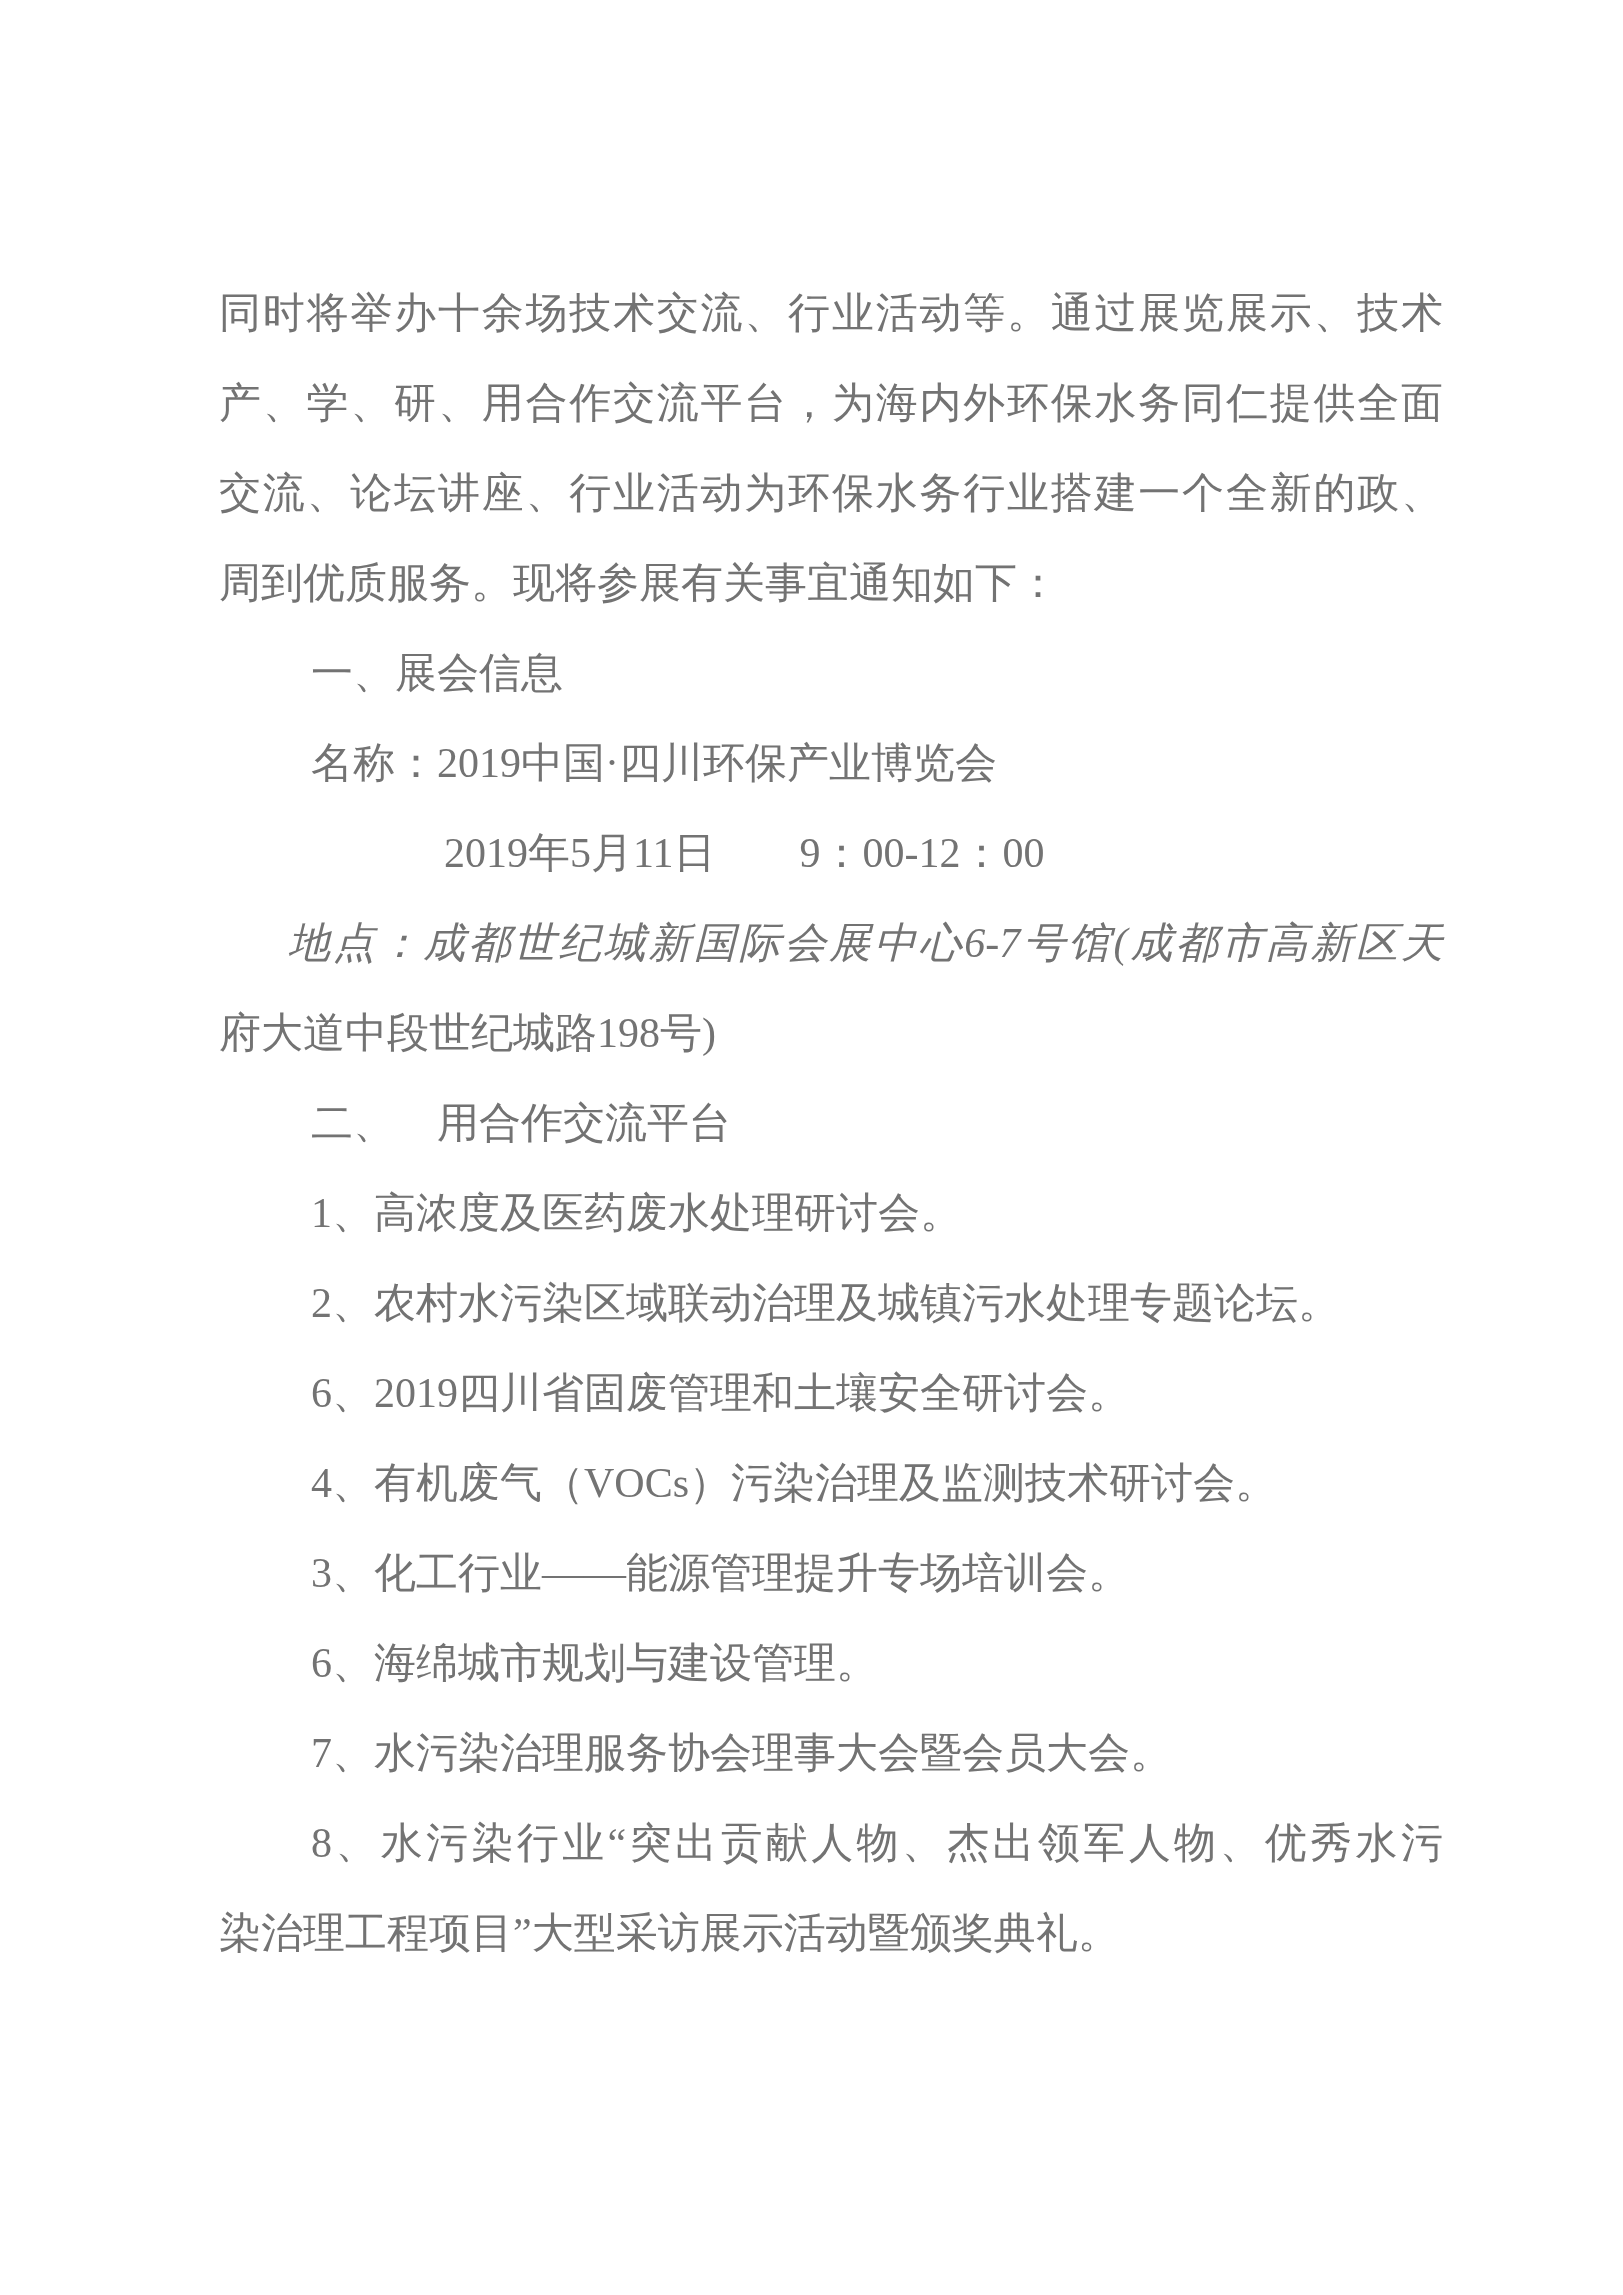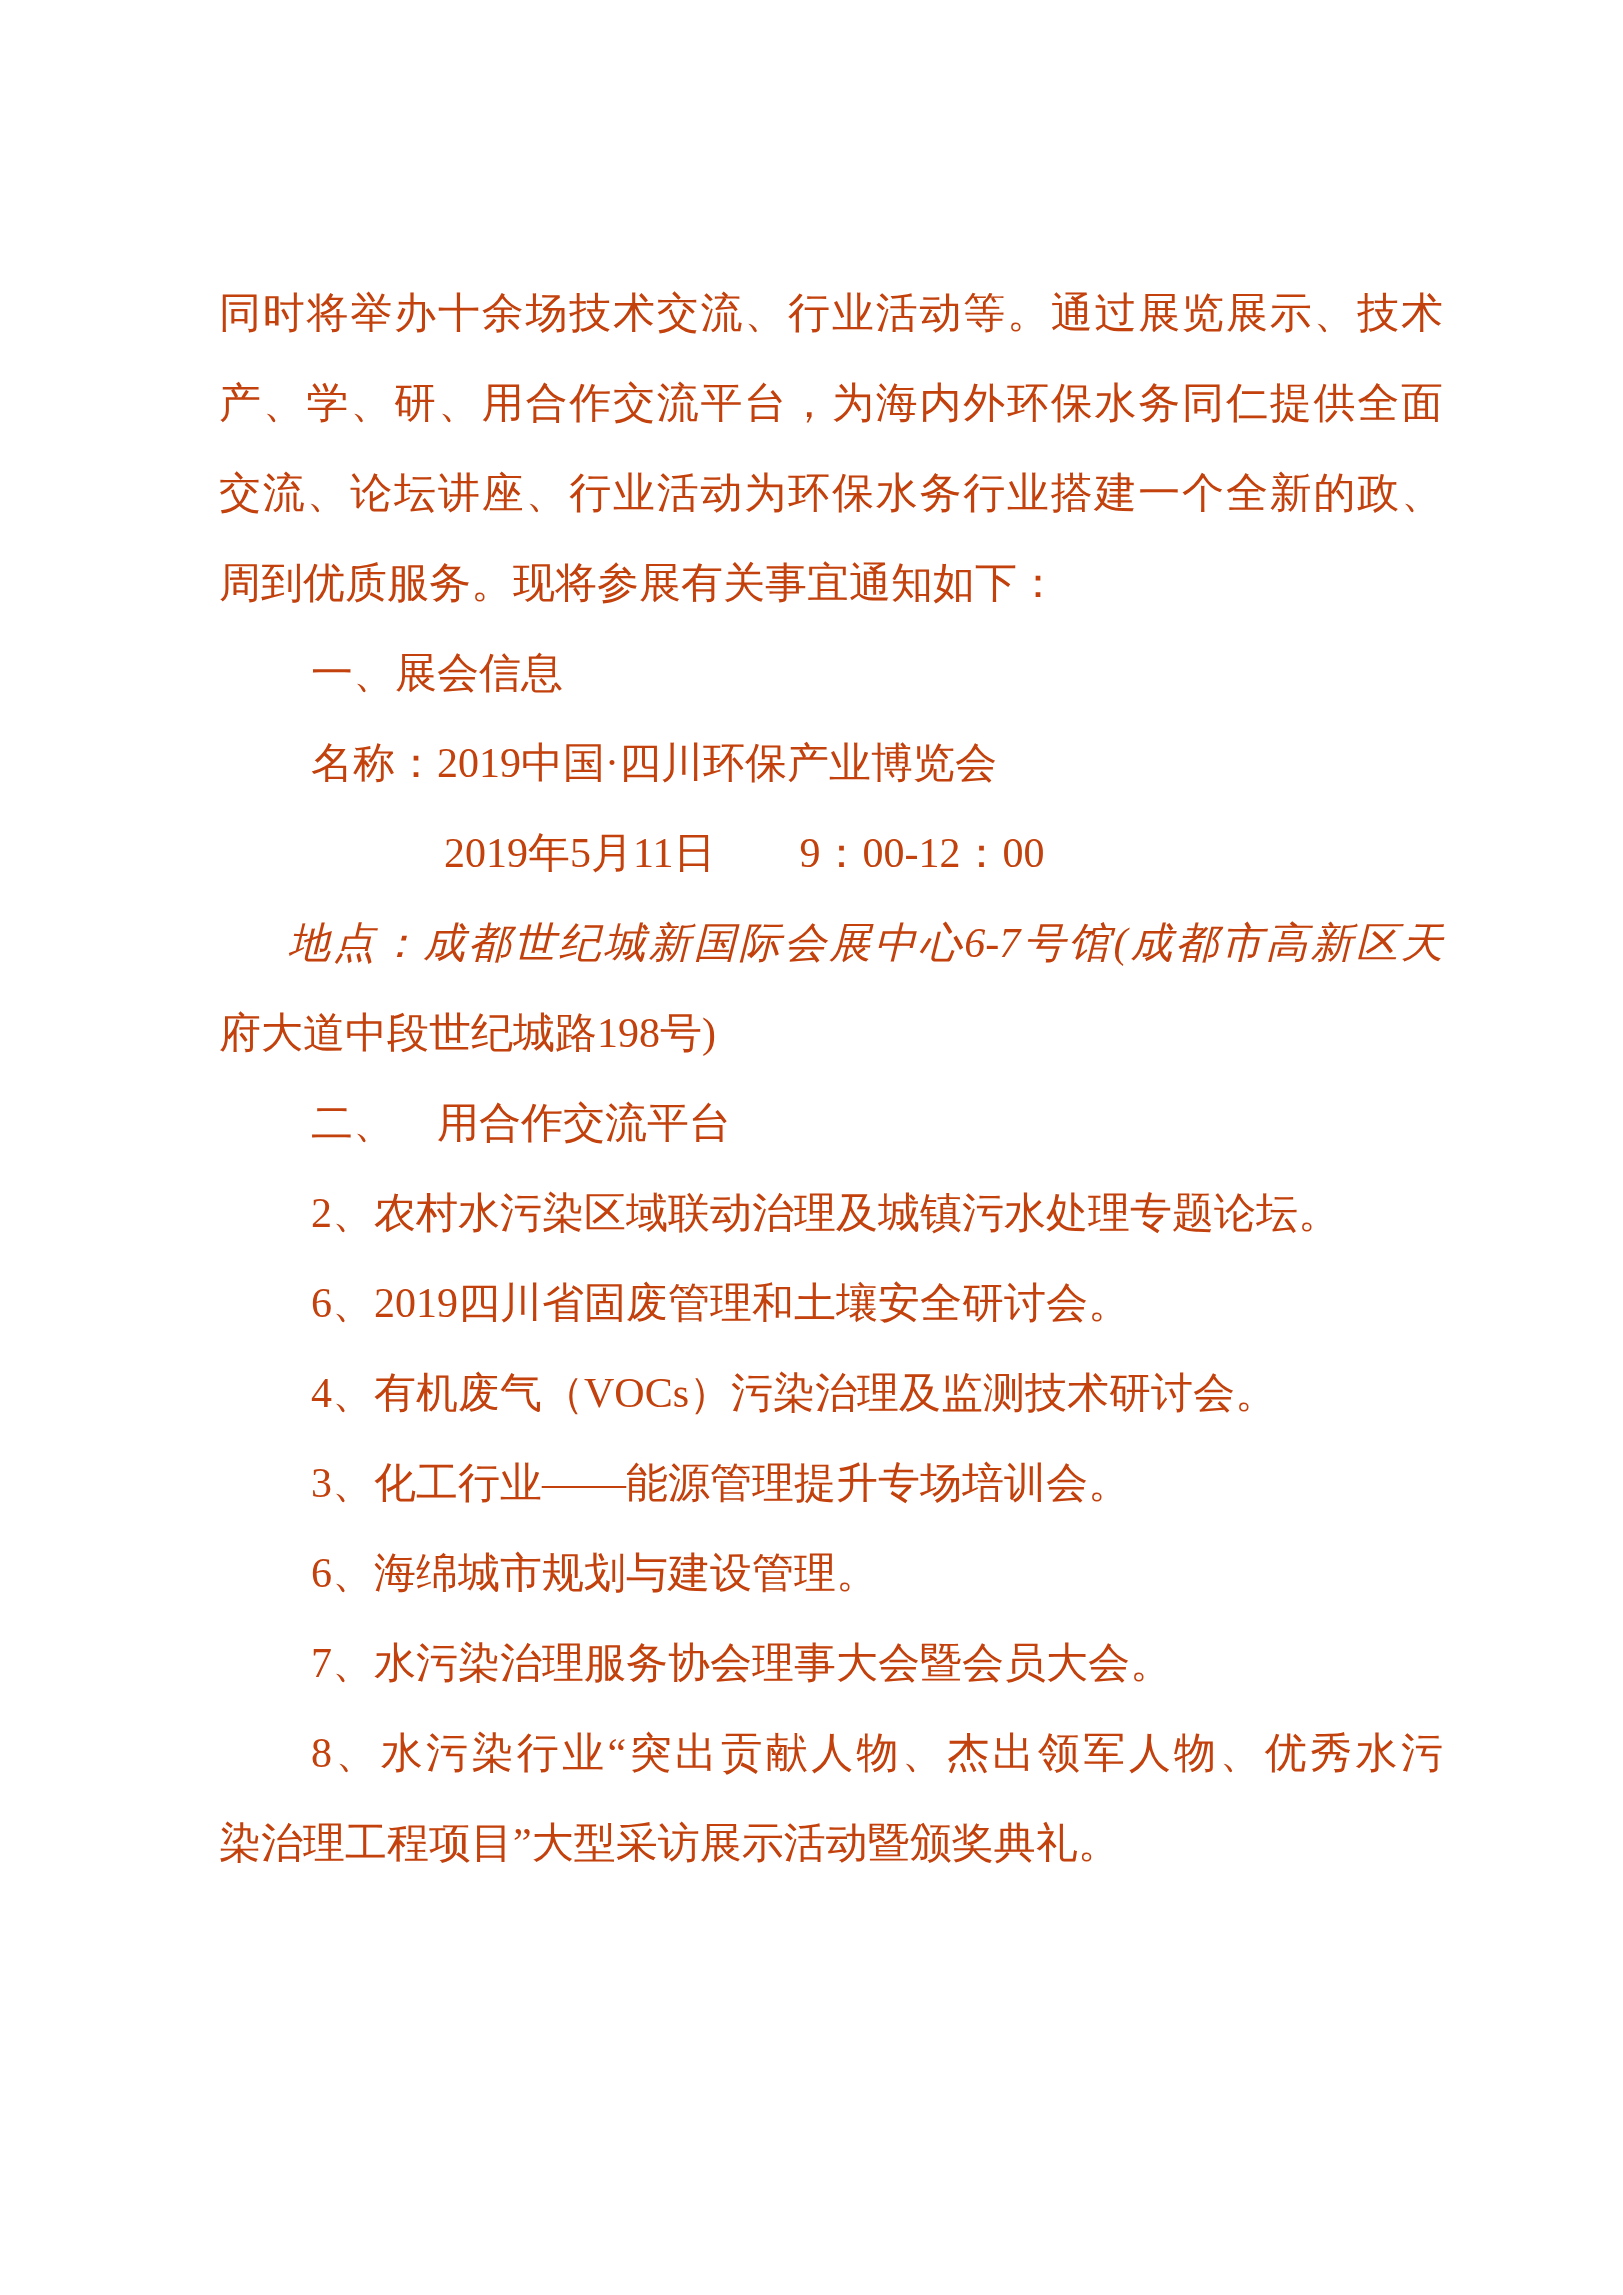--- a/index.html
+++ b/index.html
@@ -17,21 +17,21 @@
     padding: 268px 180px 0 219px;
     overflow: hidden;
   }
   .line {
     margin: 0;
     padding: 0;
     font-family: "Liberation Serif", "DejaVu Serif", serif;
     font-size: 42px;
     line-height: 90px;
     height: 90px;
-    color: #c2410c;
+    color: #737373;
     text-align: left;
   }
   
   .j {
     text-align: justify;
     text-align-last: justify;
     text-justify: inter-character;
   }
   .heading {
     font-family: "Liberation Sans", "DejaVu Sans", sans-serif;
@@ -53,20 +53,21 @@
 
   <p class="line ind2 heading">一、展会信息</p>
 
   <p class="line ind2">名称：2019中国·四川环保产业博览会</p>
   <p class="line indt2">2019年5月11日　　9：00-12：00</p>
   <p class="line indloc j">地点：成都世纪城新国际会展中心6-7号馆(成都市高新区天</p>
   <p class="line">府大道中段世纪城路198号)</p>
 
   <p class="line ind2 heading">二、　用合作交流平台</p>
 
+  <p class="line ind2">1、高浓度及医药废水处理研讨会。</p>
   <p class="line ind2">2、农村水污染区域联动治理及城镇污水处理专题论坛。</p>
   <p class="line ind2">6、2019四川省固废管理和土壤安全研讨会。</p>
   <p class="line ind2">4、有机废气（VOCs）污染治理及监测技术研讨会。</p>
   <p class="line ind2">3、化工行业——能源管理提升专场培训会。</p>
   <p class="line ind2">6、海绵城市规划与建设管理。</p>
   <p class="line ind2">7、水污染治理服务协会理事大会暨会员大会。</p>
   <p class="line ind2 j">8、水污染行业“突出贡献人物、杰出领军人物、优秀水污</p>
   <p class="line">染治理工程项目”大型采访展示活动暨颁奖典礼。</p>
 
 </div>

